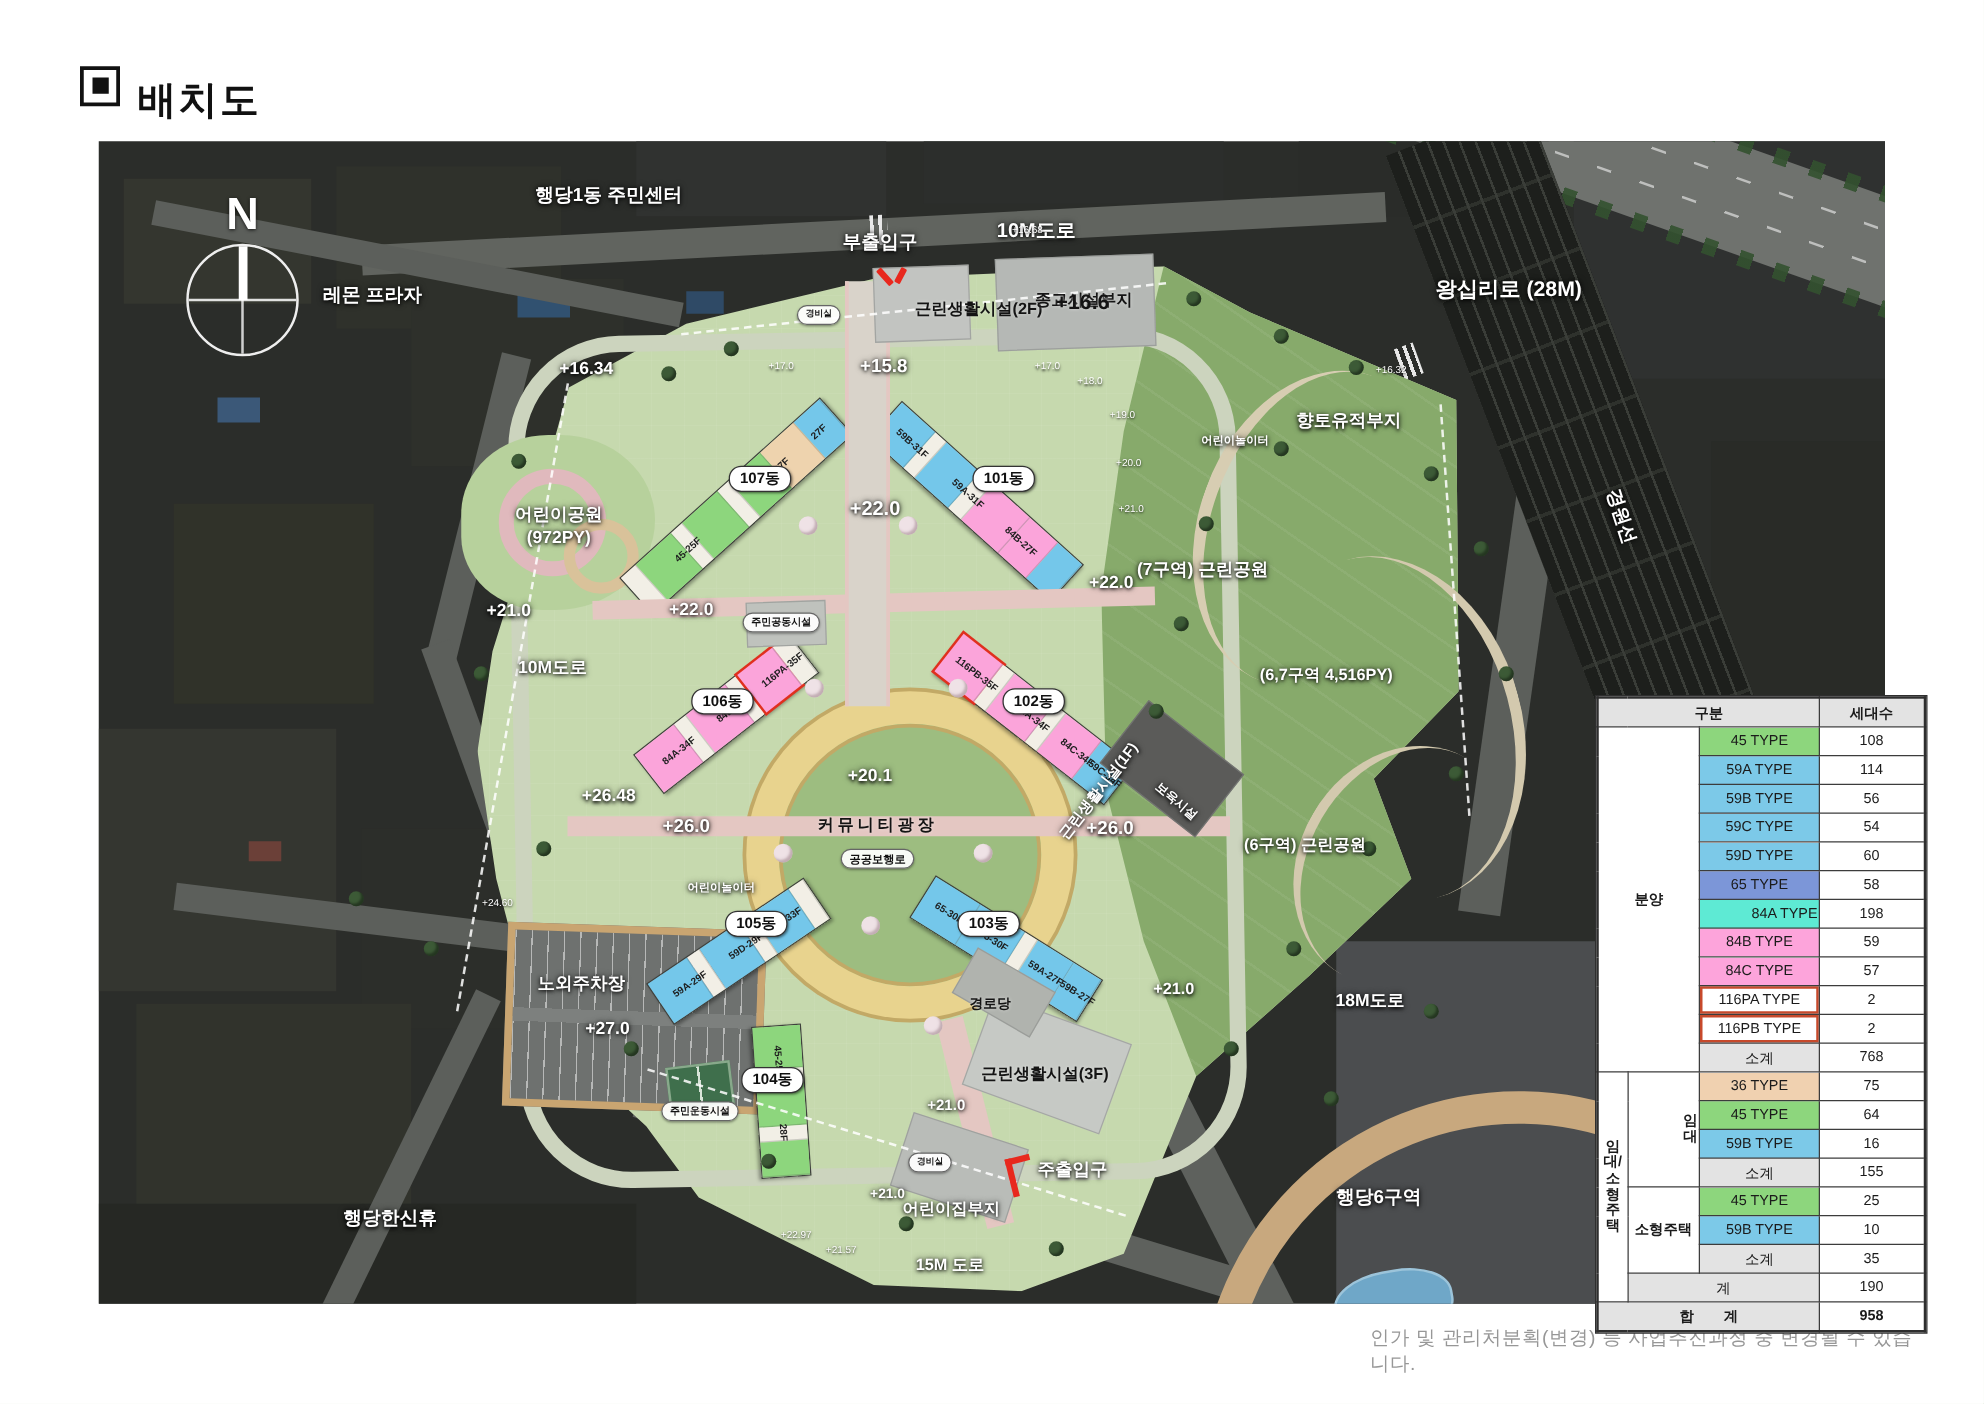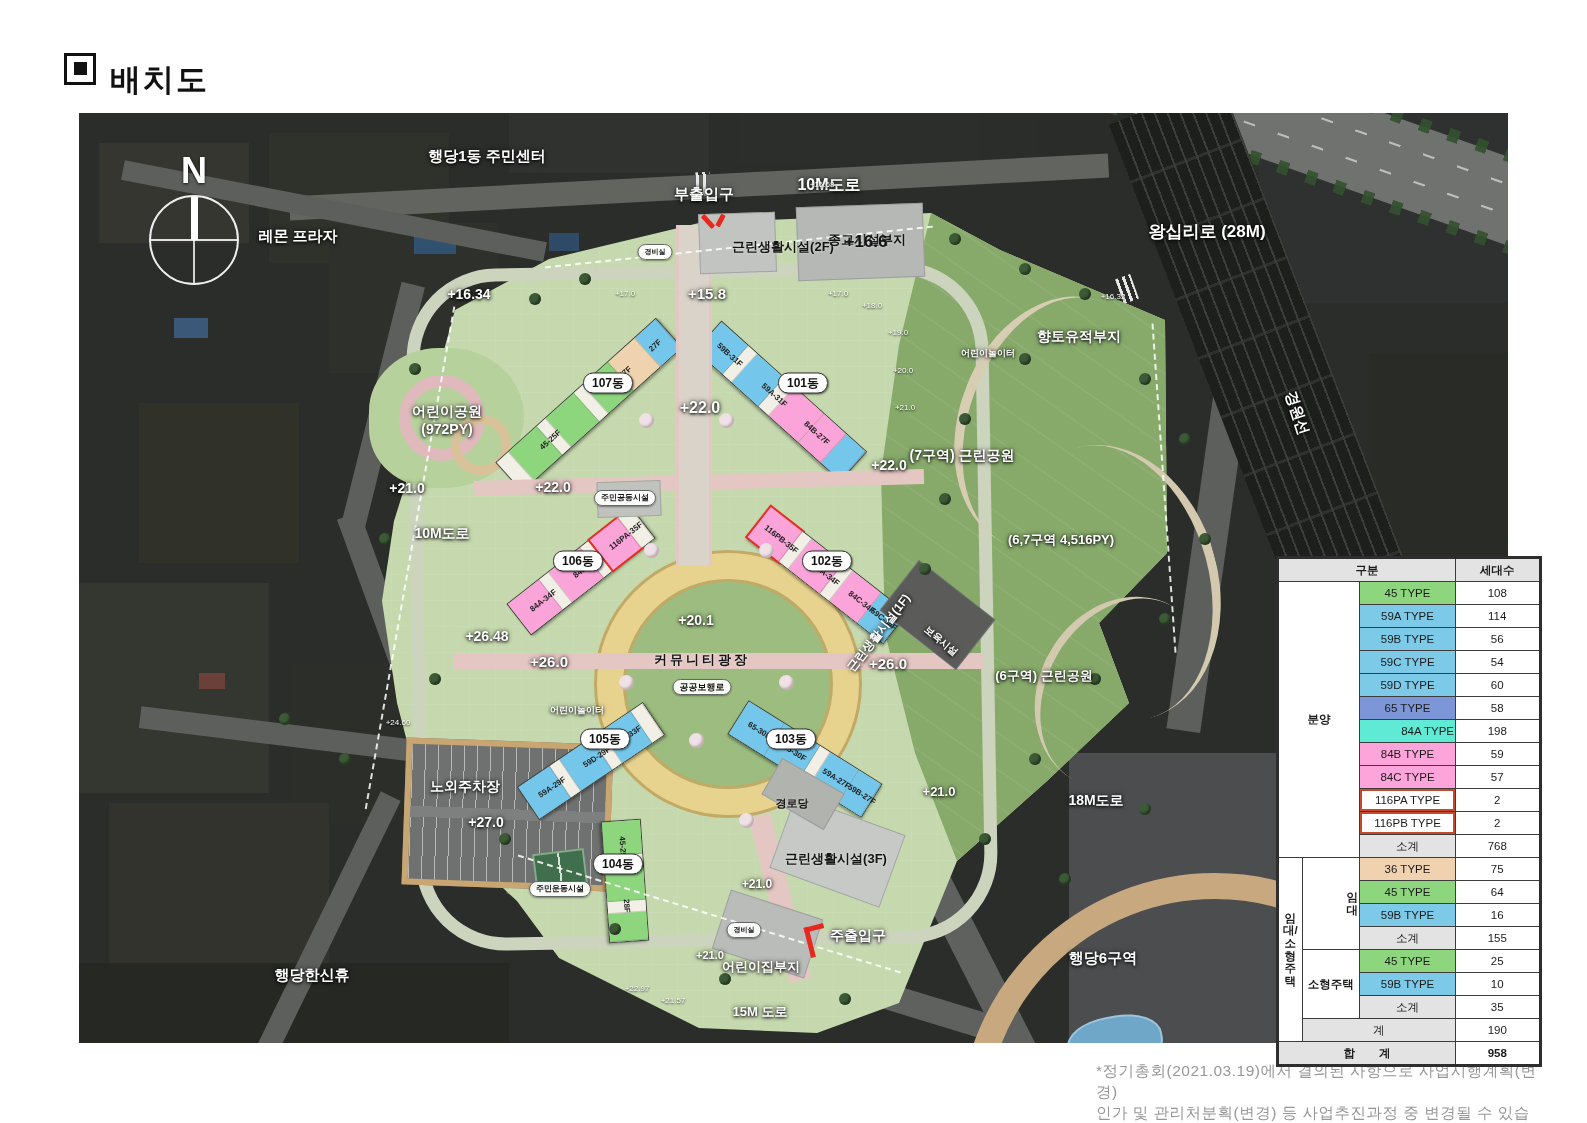--- a/index.html
+++ b/index.html
@@ -481,17 +481,16 @@
           </tr>
           <tr>
             <td colspan="3" class="b total" style="background: rgb(227, 227, 227);">합계</td>
             <td class="b" style="background: rgb(255, 255, 255);">958</td>
           </tr>
         </tbody>
       </table>
     </div>
 
   <div class="footnote">
-    <div>*정기총회(2021.03.19)에서 결의된 사항으로 사업시행계획(변경)</div>
     <div>인가 및 관리처분획(변경) 등 사업추진과정 중 변경될 수 있습니다.</div>
   </div>
 
 </div>
 
 </body></html>

